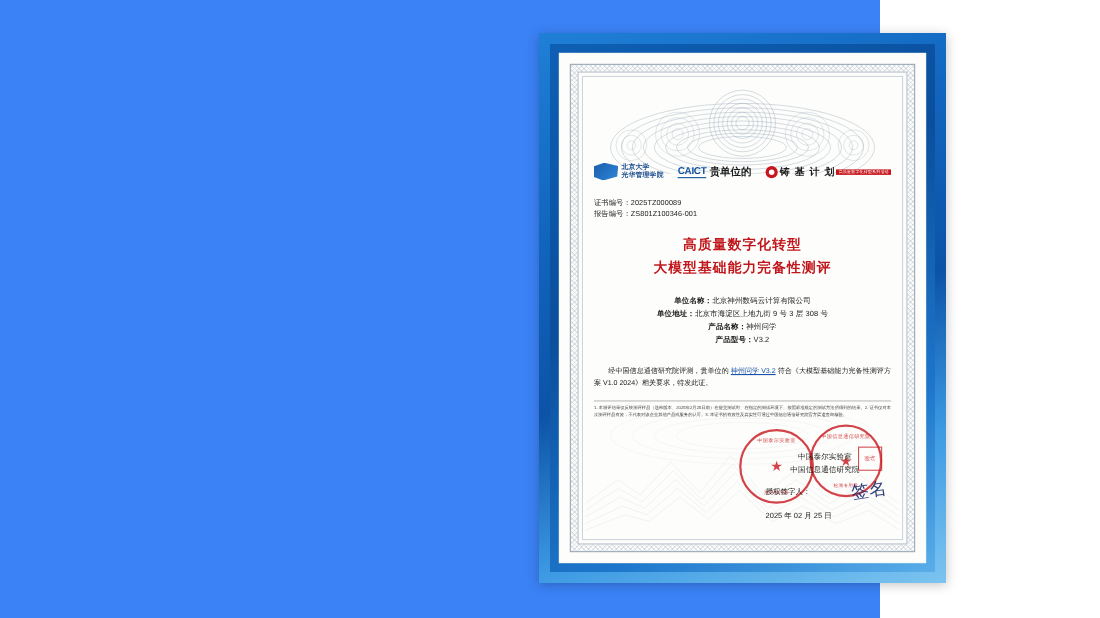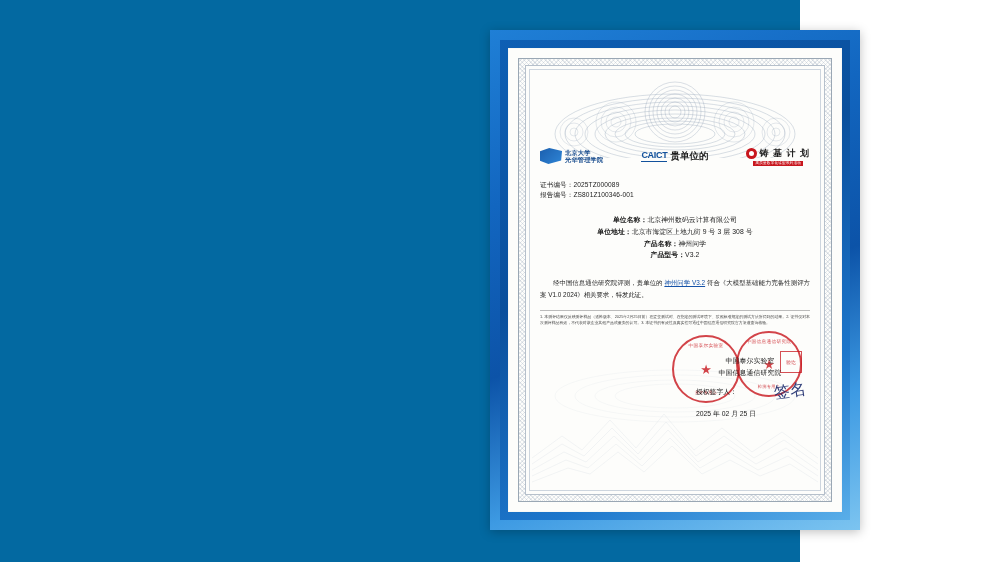--- a/index.html
+++ b/index.html
@@ -12,21 +12,21 @@
     height: 562px;
     overflow: hidden;
     font-family: "Liberation Sans", sans-serif;
   }
 
   
   #stage {
     position: relative;
     width: 800px;
     height: 562px;
-    background: #0369a1;
+    background: #3b82f6;
   }
 
   
   #frame {
     position: absolute;
     left: 490px;
     top: 30px;
     width: 370px;
     height: 500px;
     background: linear-gradient(160deg, #1f7fd6 0%, #1266c0 28%, #0c53a8 55%, #3d9ae3 78%, #7cc4f0 100%);
@@ -152,21 +152,21 @@
     border-bottom: 1.5px solid #12519c;
     padding-bottom: 0.5px;
   }
   .logo-caict .cn {
     font-size: 9.5px;
     color: #1a1a1a;
     font-weight: bold;
   }
   .logo-plan {
     display: flex;
-    flex-direction: column;
+    flex-direction: row;
     align-items: center;
     gap: 1px;
   }
   .logo-plan .top {
     display: flex;
     align-items: center;
     gap: 2px;
   }
   .logo-plan .dot {
     width: 11px;
@@ -471,20 +471,22 @@
           <div class="sub">高质量数字化转型系列活动</div>
         </div>
       </div>
 
       <div class="serials">
         <div class="serial-line">证书编号：2025TZ000089</div>
         <div class="serial-line">报告编号：ZS801Z100346-001</div>
       </div>
 
       <div class="title-block">
+        <div class="title-main">高质量数字化转型</div>
+        <div class="title-sub">大模型基础能力完备性测评</div>
       </div>
 
       <div class="fields">
         <div class="field-line">
           <span class="lbl">单位名称：</span><span>北京神州数码云计算有限公司</span>
         </div>
         <div class="field-line">
           <span class="lbl">单位地址：</span><span>北京市海淀区上地九街 9 号 3 层 308 号</span>
         </div>
         <div class="field-line">

